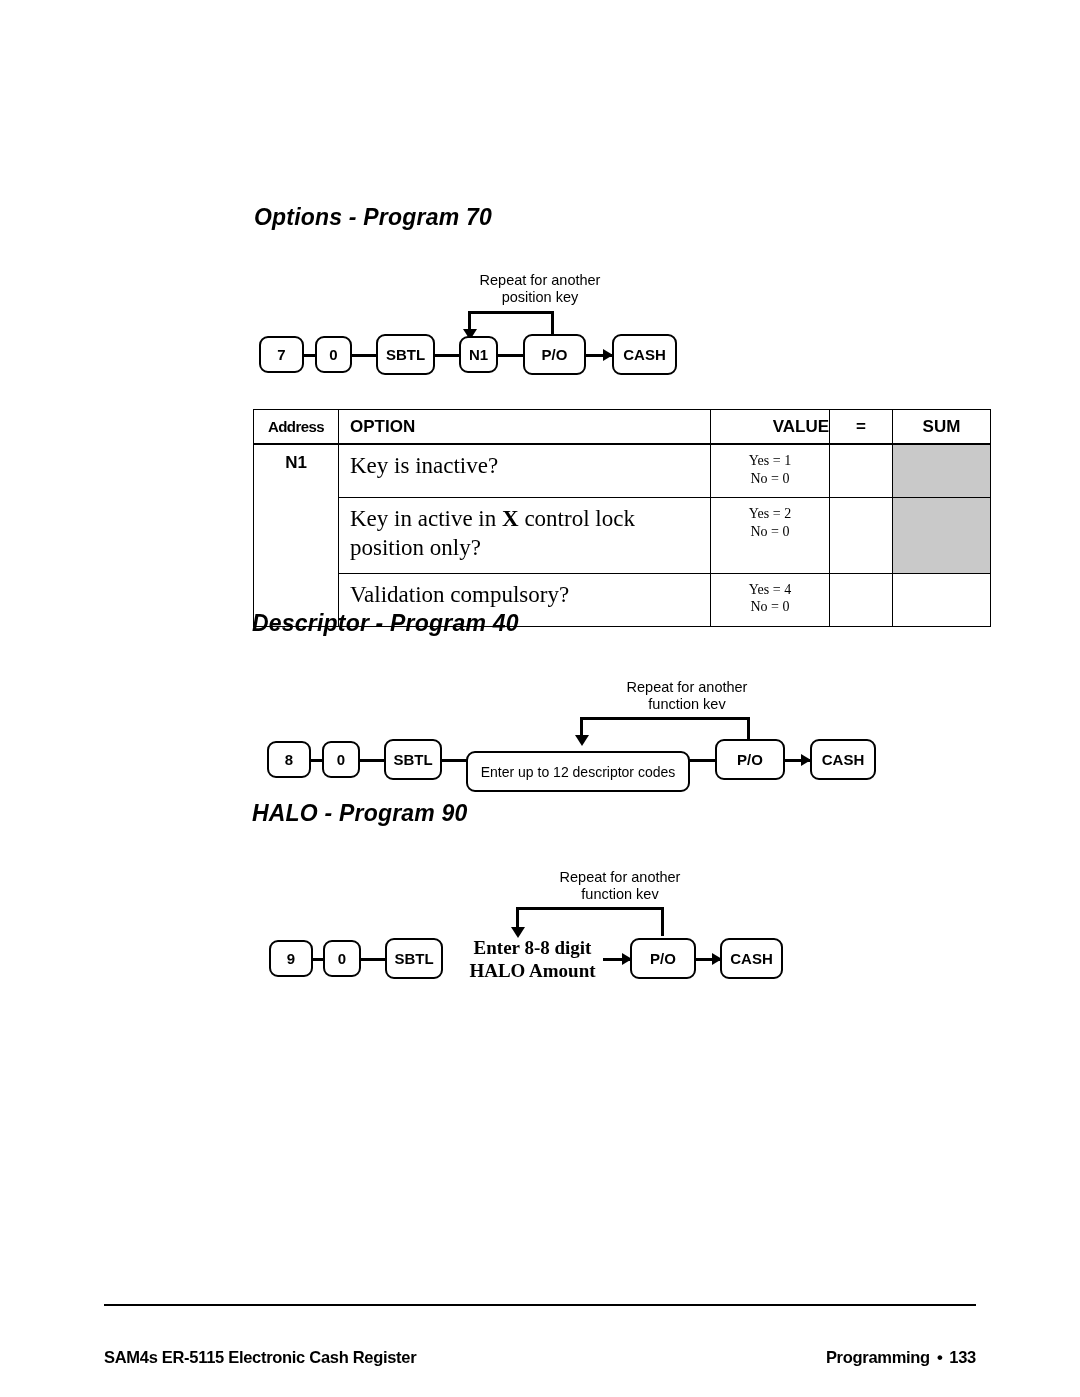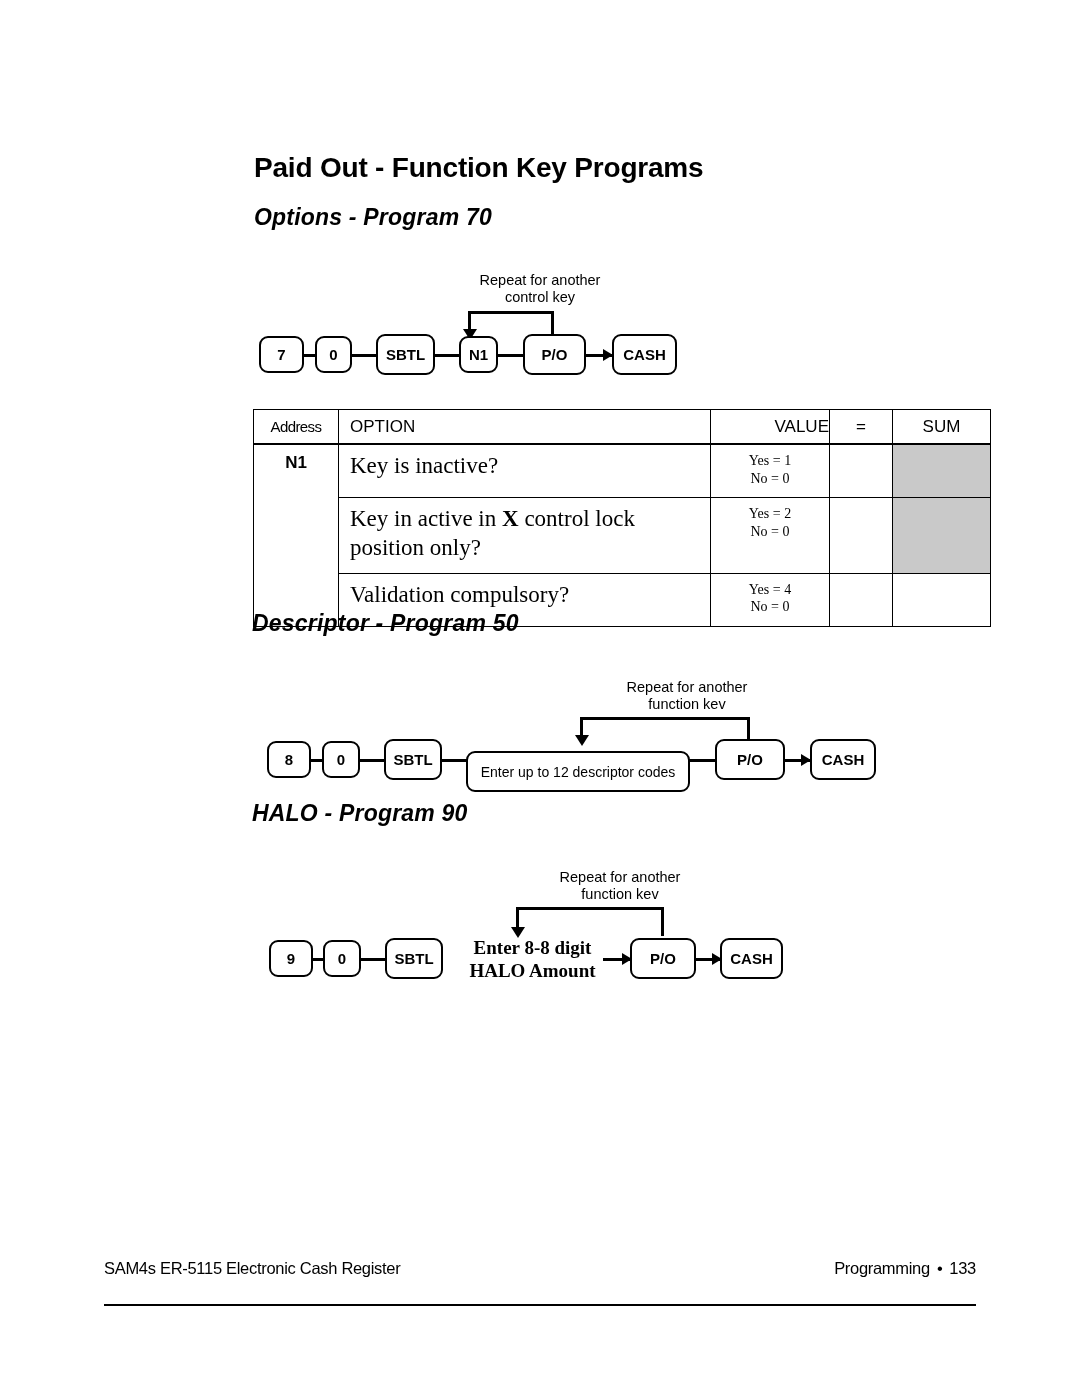--- a/index.html
+++ b/index.html
@@ -128,21 +128,21 @@
   .opt-table td, .opt-table th {
     border: 1.6px solid #000;
     padding: 0;
     vertical-align: top;
   }
   .opt-table thead th {
     border-bottom: 2.6px solid #000;
     height: 33px;
     vertical-align: middle;
     font-family: "Liberation Sans", "DejaVu Sans", sans-serif;
-    font-weight: normal;
+    font-weight: bold;
     font-size: 17px;
   }
   .th-address {
     width: 84px;
     text-align: center;
     font-size: 15px !important;
     letter-spacing: -0.6px;
   }
   .th-option { width: 360px; text-align: left; padding-left: 11px !important; }
   .th-value  { width: 118px; text-align: right; }
@@ -178,45 +178,44 @@
   .footer-rule {
     position: absolute;
     left: 104px;
     top: 1304px;
     width: 872px;
     height: 2.4px;
     background: #000;
   }
   .footer-left, .footer-right {
     position: absolute;
-    top: 1259px;
-    font-family: "Liberation Sans", "DejaVu Sans", sans-serif;
-    font-weight: normal;
+    top: 1348px;
+    font-family: "Liberation Sans", "DejaVu Sans", sans-serif;
+    font-weight: bold;
     font-size: 16.5px;
     letter-spacing: -0.3px;
     white-space: nowrap;
   }
   .footer-left  { left: 104px; }
   .footer-right { right: 104px; }
   .footer-right .sep { padding: 0 7px; }
 </style>
 </head>
 <body>
 
 <div class="page">
 
-  <div class="h1">Paid Out - Function Key Programs</div>
 
   <div class="h2 h2-opt">Options - Program 70</div>
 
   <div class="flow" style="left:0; top:0; width:1080px; height:400px;">
 
     <div class="loop-caption" style="left:455px; top:272px; width:170px;">
       <span>Repeat for another</span><br>
-      <span>control key</span>
+      <span>position key</span>
     </div>
 
     <div class="loop-right" style="left:551px; top:311px; height:29px;"></div>
     <div class="loop-top" style="left:468px; top:311px; width:86px;"></div>
     <div class="loop-left" style="left:468px; top:311px; height:20px;"></div>
     <div class="arrowhead-d" style="left:462.5px; top:329px;"></div>
 
     <div class="connector" style="left:303px; top:354px; width:13px;"></div>
     <div class="connector" style="left:351px; top:354px; width:26px;"></div>
     <div class="connector" style="left:434px; top:354px; width:26px;"></div>
@@ -285,21 +284,21 @@
         <td class="cell-value">
           <span class="v-line">Yes = 4</span>
           <span class="v-line">No = 0</span>
         </td>
         <td class="cell-eq"></td>
         <td class="cell-sum"></td>
       </tr>
     </tbody>
   </table>
 
-  <div class="h2 h2-desc">Descriptor - Program 50</div>
+  <div class="h2 h2-desc">Descriptor - Program 40</div>
 
   <div class="flow" style="left:0; top:0; width:1080px; height:800px;">
 
     <div class="loop-caption" style="left:602px; top:679px; width:170px;">
       <span>Repeat for another</span><br>
       <span>function kev</span>
     </div>
 
     <div class="loop-right" style="left:747px; top:717px; height:29px;"></div>
     <div class="loop-top" style="left:580px; top:717px; width:170px;"></div>

